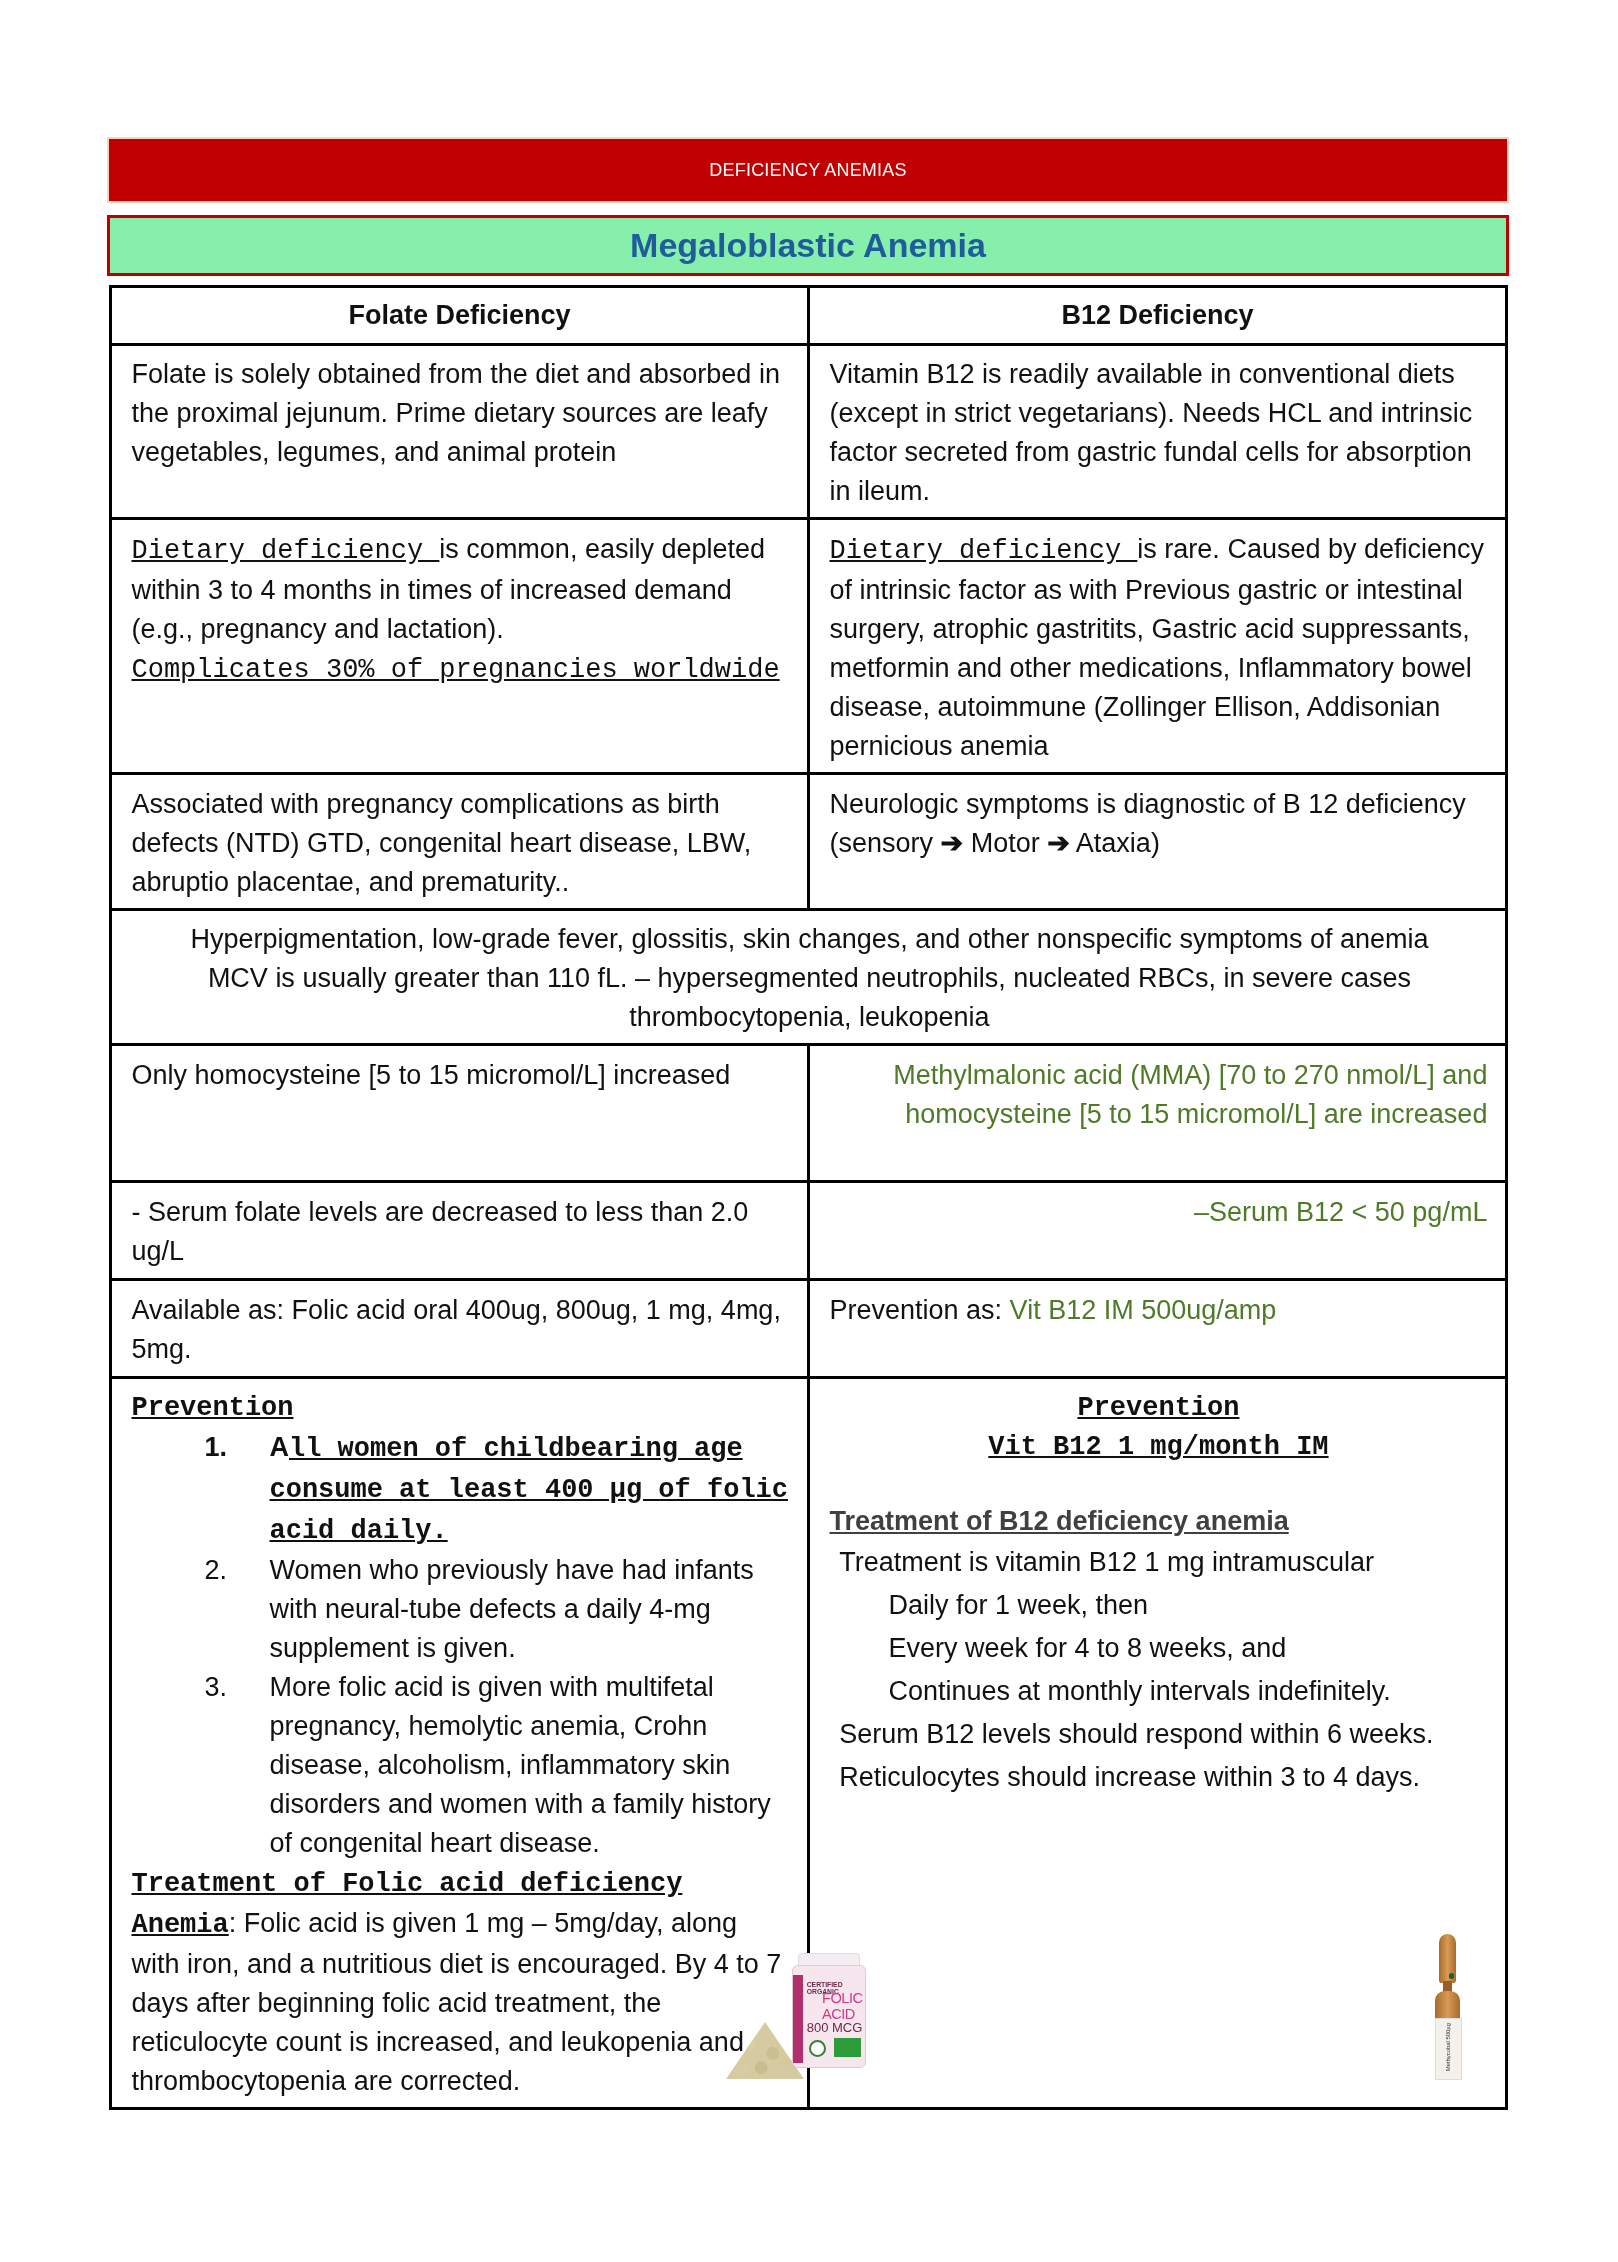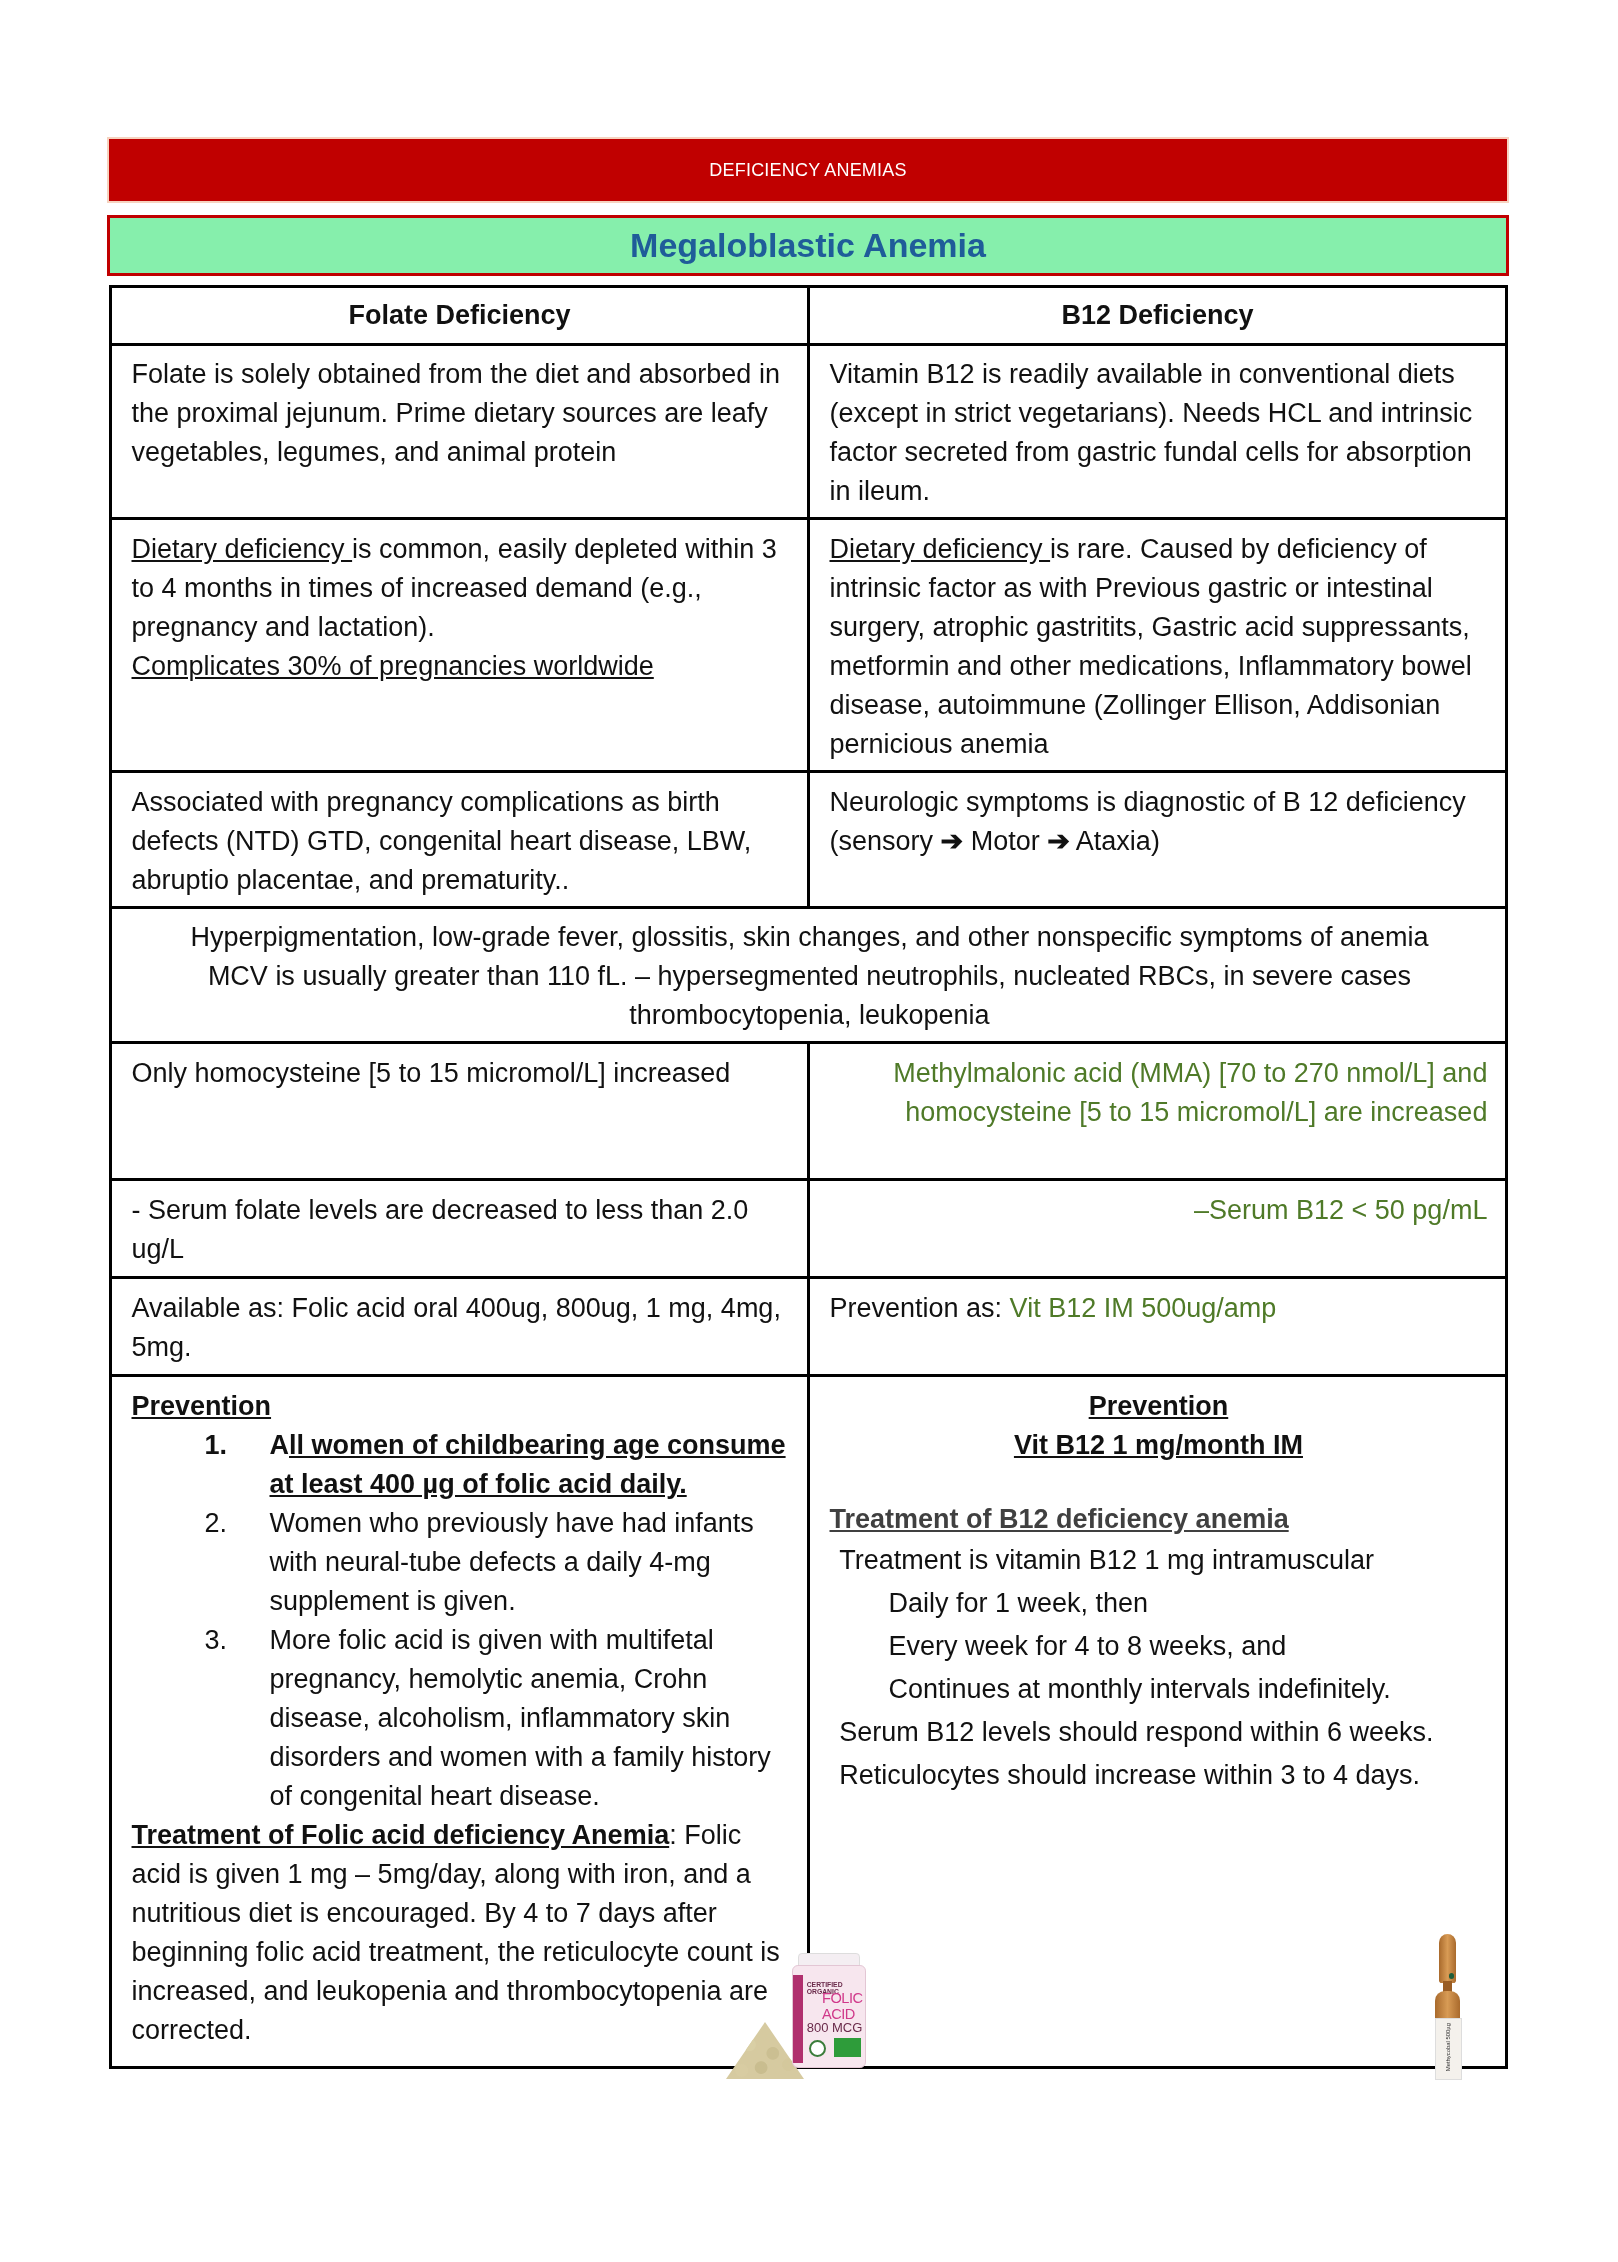--- a/index.html
+++ b/index.html
@@ -23,21 +23,21 @@
     font-size: 27px; line-height: 39px;
   }
   table.main td, table.main th {
     border: 3.9px solid #000; vertical-align: top; padding: 9.8px 17.6px 5.9px 19.5px;
   }
   table.main th { font-weight: bold; text-align: center; padding: 7.8px 9.8px; font-size: 27px; }
   .col-left { width: 698px; }
   .thick-top td { border-top-width: 6.8px; }
   .center { text-align: center; }
   .green { color: #4f7a28; text-align: right; }
-  .u { text-decoration: underline; }
+  .u { text-decoration: underline; font-family: Liberation Mono, monospace; }
   .b { font-weight: bold; }
   .muted-head { color: #404040; font-weight: bold; text-decoration: underline; }
 
   ol.prev { margin: 0; padding-left: 103px; }
   ol.prev li { padding-left: 35px; }
 
   .indent1 { padding-left: 9.8px; }
   .indent2 { padding-left: 59px; }
 
   .prev-cell { position: relative; height: 673px; }

